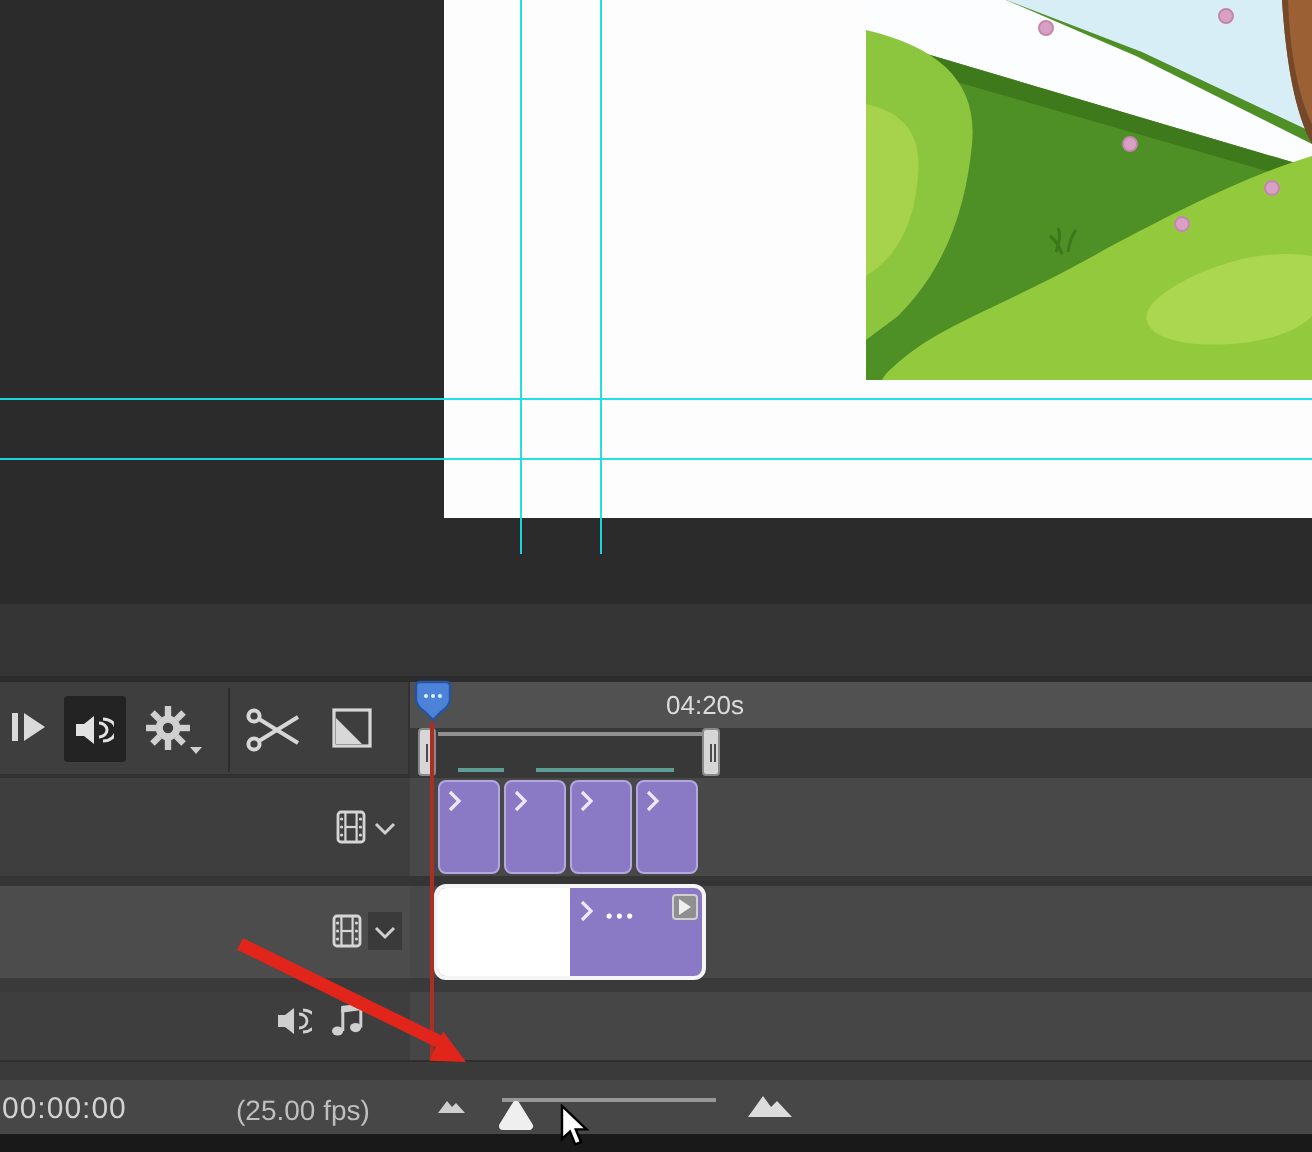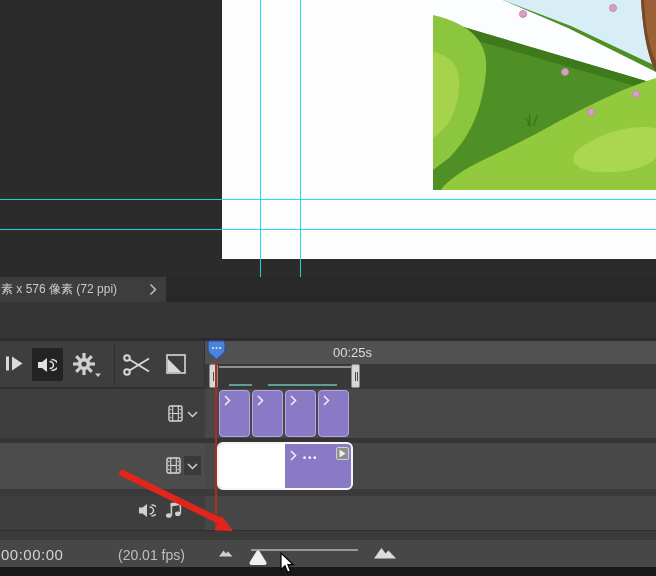--- a/index.html
+++ b/index.html
@@ -91,28 +91,20 @@
         <circle cx="203" cy="94" r="3.5"></circle>
       <circle cx="158" cy="112" r="3.5"></circle>
     </g>
   </svg>
 
   <div class="abs guide h" style="top:199px"></div>
   <div class="abs guide h" style="top:229px"></div>
   <div class="abs guide v" style="left:260px"></div>
   <div class="abs guide v" style="left:300px"></div>
 
-  <div class="abs statusbar">
-    <div class="abs statusbox">
-      <span class="statustext">素 x 576 像素 (72 ppi)</span>
-    </div>
-    <svg class="abs statuschev" width="9" height="13" viewBox="0 0 9 13">
-      <polyline points="1.5,1.5 6.5,6.5 1.5,11.5" fill="none" stroke="#b9b9b9" stroke-width="1.6"></polyline>
-    </svg>
-  </div>
 
   <div class="abs gapband"></div>
 
   <div class="abs panel"></div>
 
   <div class="abs controls-row"></div>
   <svg class="abs" style="left:6px;top:356px" width="17" height="15" viewBox="0 0 17 15">
     <rect x="0" y="0.5" width="3" height="14" fill="#dadada"></rect>
     <polygon points="6,0.5 16.5,7.5 6,14.5" fill="#dadada"></polygon>
   </svg>
@@ -149,21 +141,21 @@
     </g>
   </svg>
   <svg class="abs" style="left:166px;top:354px" width="20" height="20" viewBox="0 0 20 20">
     <g>
       <rect x="1" y="1" width="18" height="18" fill="none" stroke="#d8d8d8" stroke-width="1.6"></rect>
       <polygon points="2,18 2,5 15,18" fill="#d8d8d8"></polygon>
     </g>
   </svg>
 
   <div class="abs ruler-row"></div>
-  <span class="abs ruler-label">00:25s</span>
+  <span class="abs ruler-label">04:20s</span>
   <div class="abs hdr-track-sep"></div>
 
   <div class="abs work-row"></div>
   <div class="abs work-line"></div>
   <div class="abs bracket" style="left:209px">
       <i style="left:2.5px"></i>
       <i style="left:5px"></i>
     </div>
   <div class="abs bracket" style="left:351px">
       <i style="left:2.5px"></i>
@@ -272,21 +264,21 @@
   <svg class="abs playhead-pin" width="19" height="21" viewBox="0 0 19 21">
     <path d="M3,1 h13 q2,0 2,2 v6.5 q0,3.5 -4.5,6.5 l-4,4 l-4,-4 Q1,13 1,9.5 v-6.5 q0,-2 2,-2 z" fill="#4c82d8" stroke="#27549b" stroke-width="1.2"></path>
     <circle cx="6" cy="8" r="1" fill="#dff0ff"></circle>
       <circle cx="9.5" cy="8" r="1" fill="#dff0ff"></circle>
       <circle cx="13" cy="8" r="1" fill="#dff0ff"></circle>
   </svg>
 
   <div class="abs sepband"></div>
   <div class="abs footer"></div>
   <span class="abs timecode">00:00:00</span>
-  <span class="abs fps">(20.01 fps)</span>
+  <span class="abs fps">(25.00 fps)</span>
   <svg class="abs" style="left:219px;top:549px" width="14" height="8" viewBox="0 0 14 8">
     <polygon points="0,7.5 4.5,1.5 7,4.5 9,2.5 13.5,7.5" fill="#cfcfcf"></polygon>
   </svg>
   <div class="abs slider-track"></div>
   <svg class="abs" style="left:249px;top:550px" width="18" height="16" viewBox="0 0 18 16">
     <polygon points="9,2.5 15.5,13 2.5,13" fill="#efefef" stroke="#efefef" stroke-width="4" stroke-linejoin="round"></polygon>
   </svg>
   <svg class="abs" style="left:374px;top:546px" width="23" height="13" viewBox="0 0 23 13">
     <polygon points="0,12.5 7.5,2 11.5,7.5 14.5,4.5 22,12.5" fill="#dcdcdc"></polygon>
   </svg>

